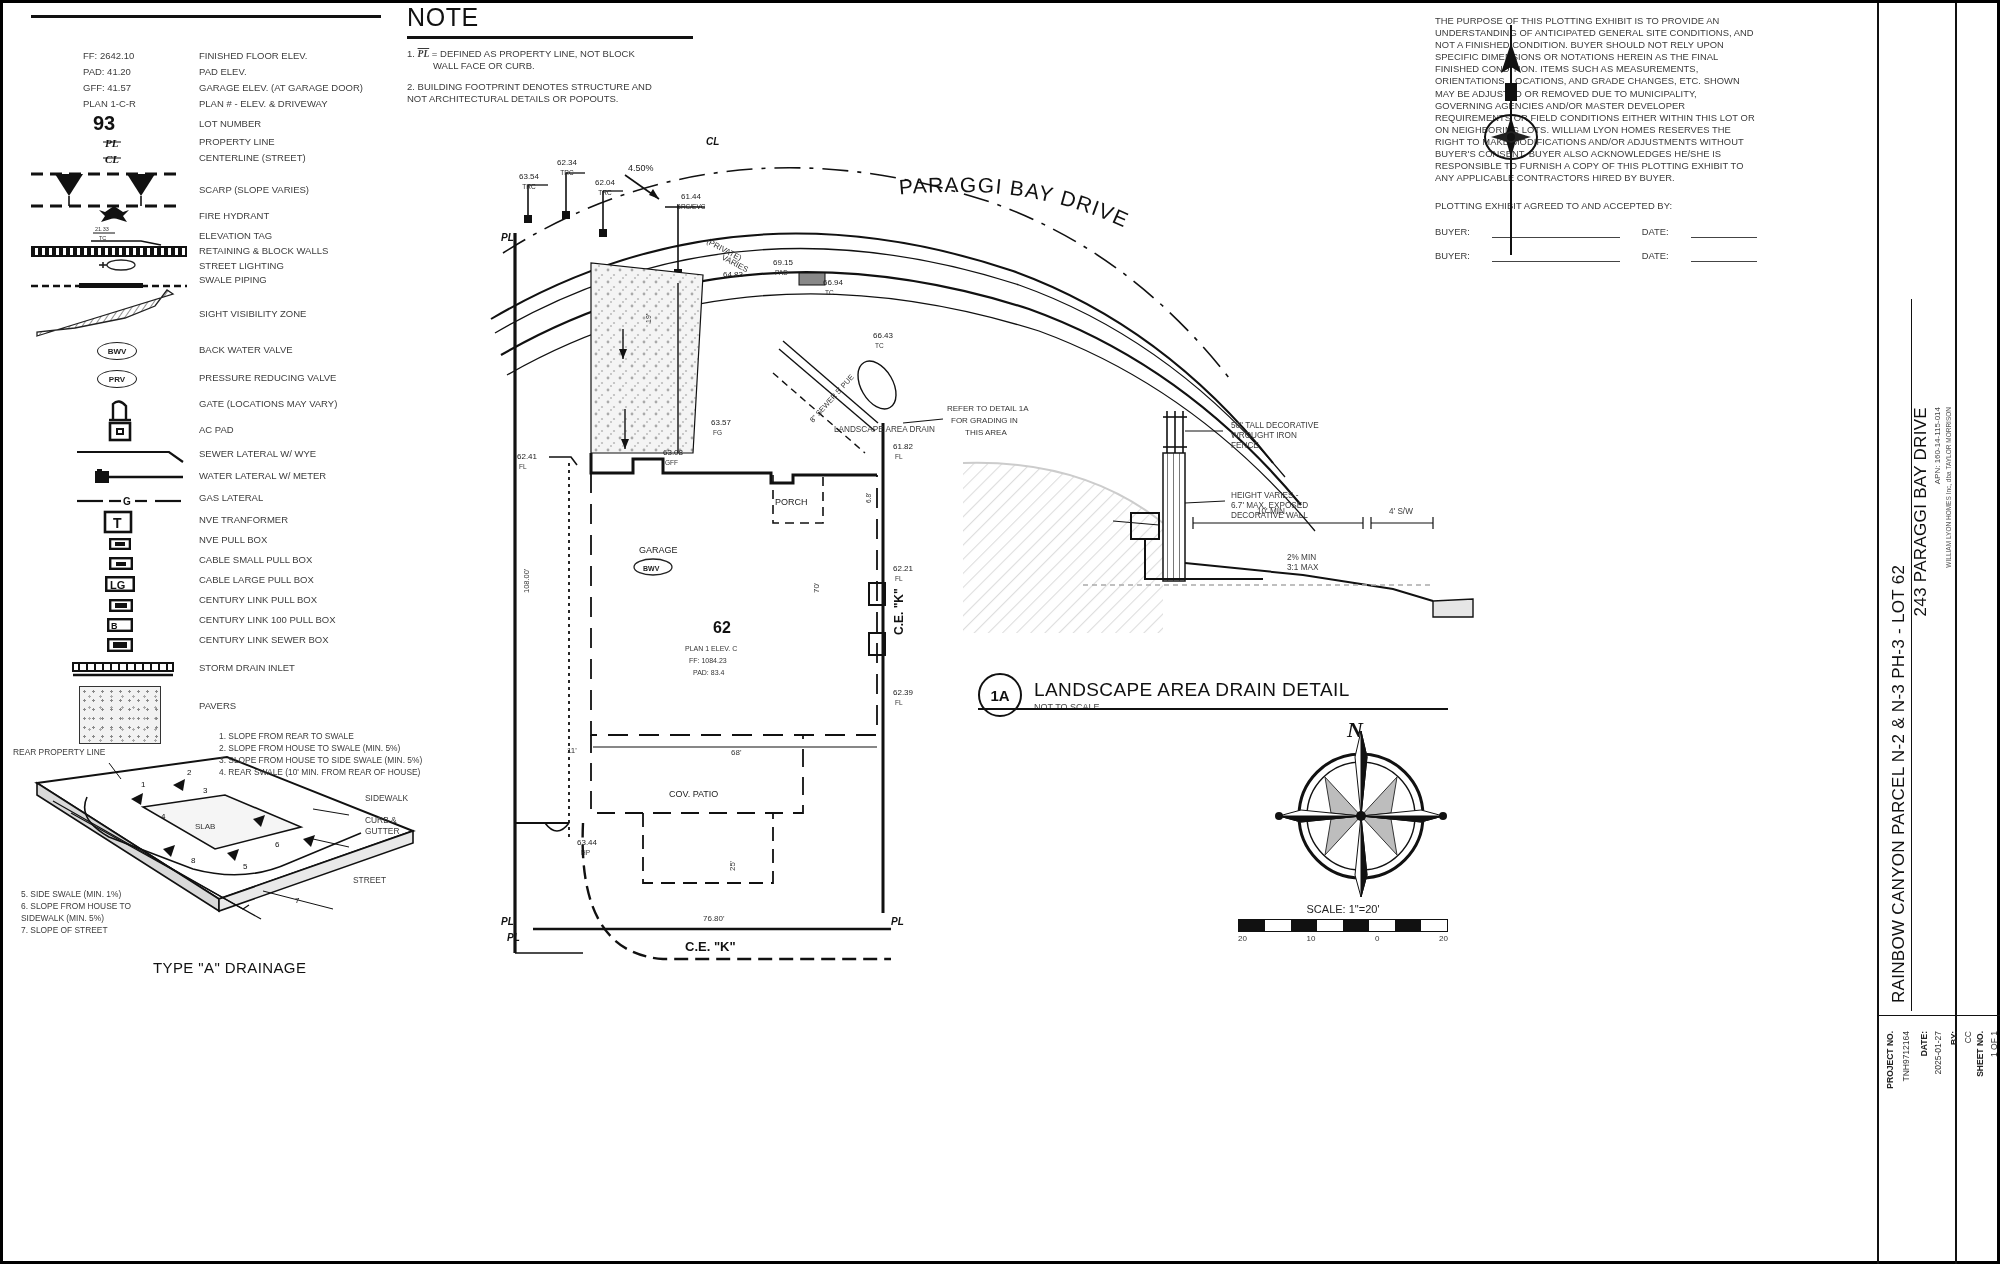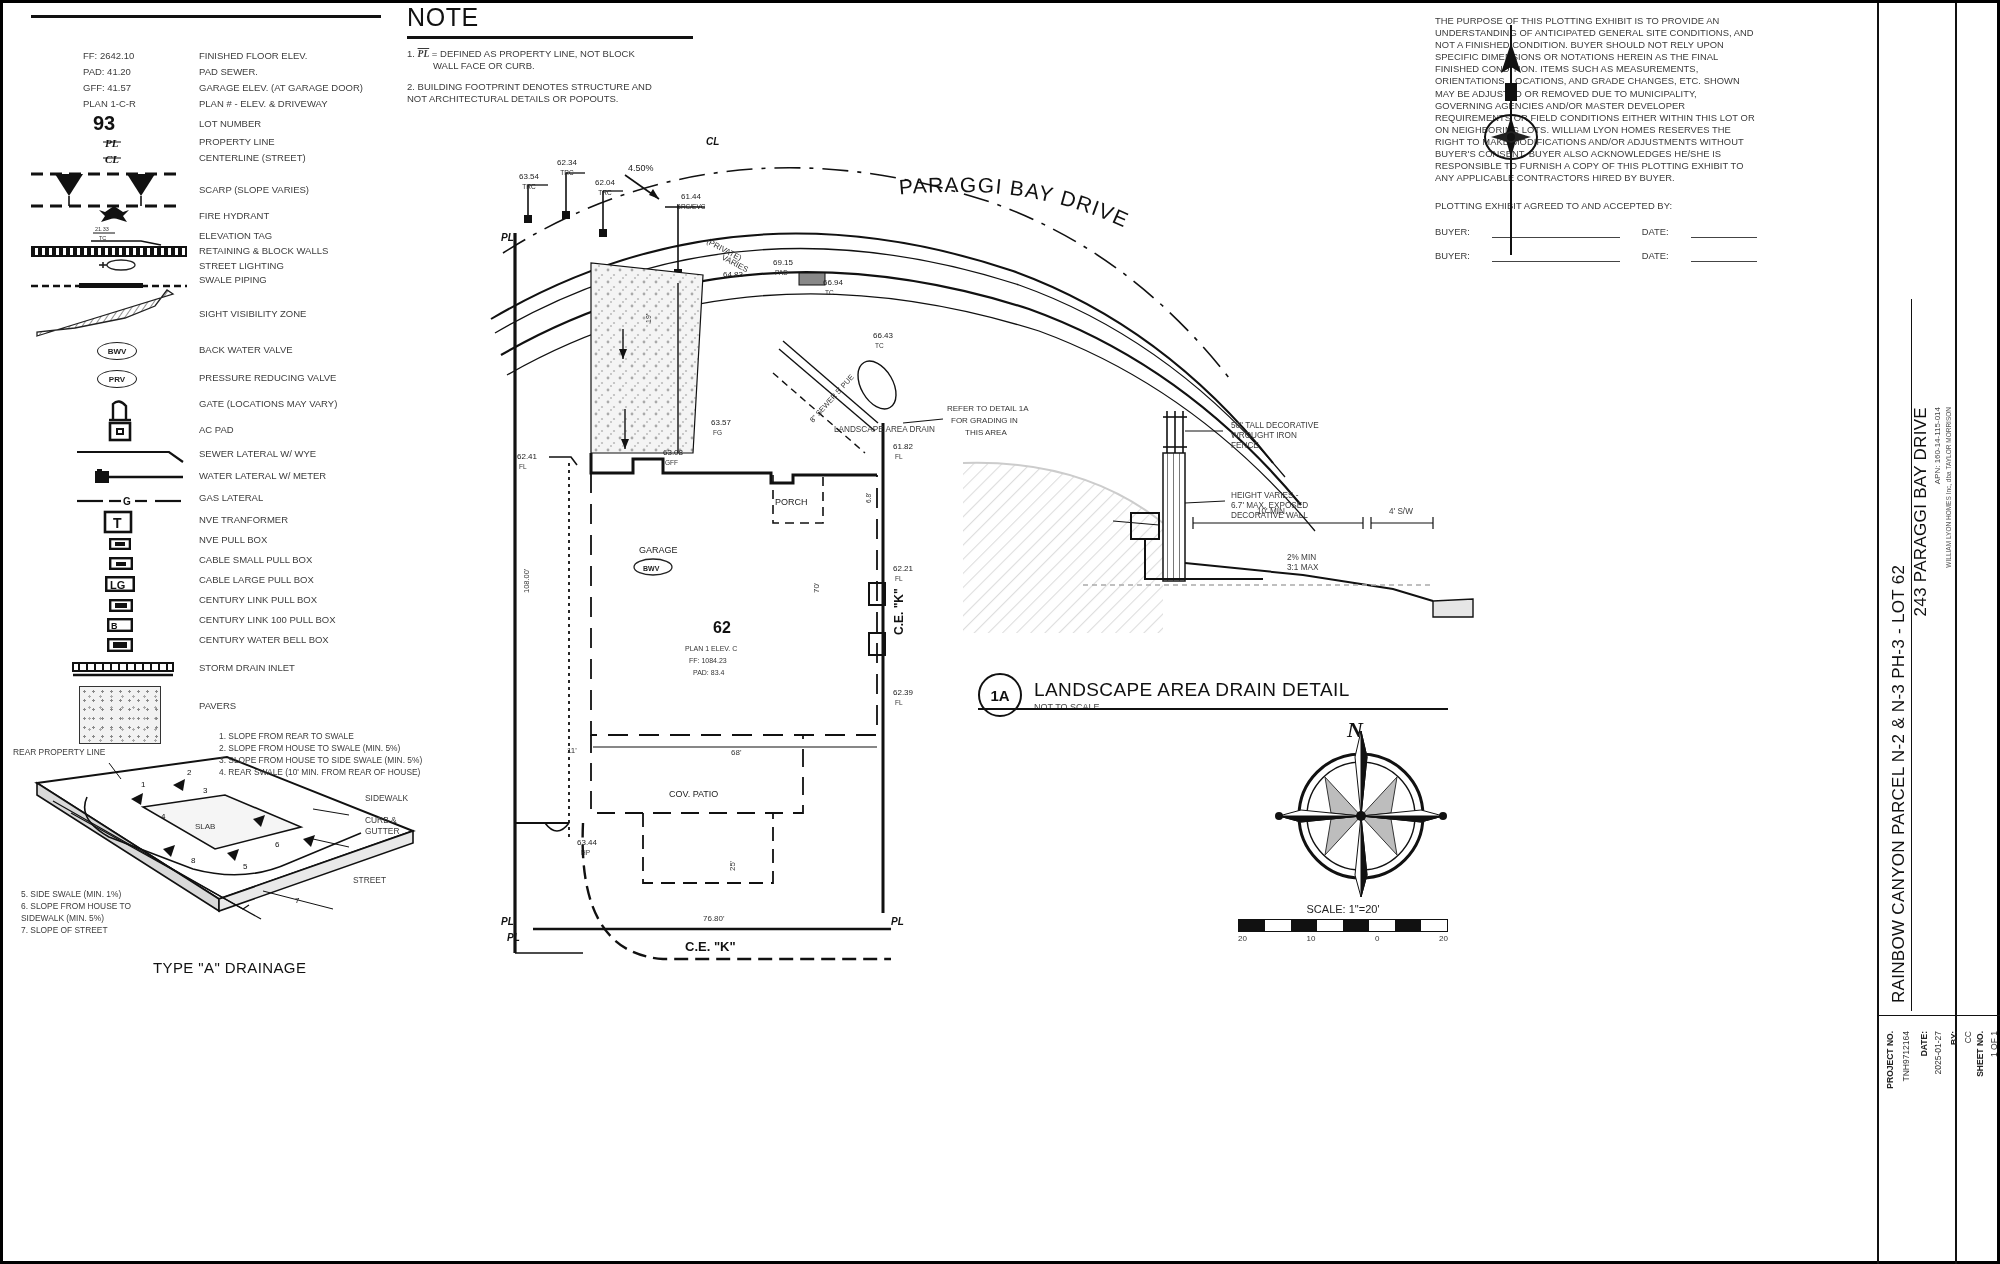--- a/index.html
+++ b/index.html
@@ -82,21 +82,21 @@
 
   <div class="abs" id="legend">
     <div class="rule"></div>
 
     <div class="leg-rows">
 
       <div class="leg-val" style="top:26px">FF: 2642.10</div>
       <div class="leg-lab" style="top:26px">FINISHED FLOOR ELEV.</div>
 
       <div class="leg-val" style="top:42px">PAD: 41.20</div>
-      <div class="leg-lab" style="top:42px">PAD SEWER.</div>
+      <div class="leg-lab" style="top:42px">PAD ELEV.</div>
 
       <div class="leg-val" style="top:58px">GFF: 41.57</div>
       <div class="leg-lab" style="top:58px">GARAGE ELEV. (AT GARAGE DOOR)</div>
 
       <div class="leg-val" style="top:74px">PLAN 1-C-R</div>
       <div class="leg-lab" style="top:74px">PLAN # - ELEV. &amp; DRIVEWAY</div>
 
       <div class="leg-sym lotnum" style="left:62px;top:88px">93</div>
       <div class="leg-lab" style="top:94px">LOT NUMBER</div>
 
@@ -274,21 +274,21 @@
           </svg>
       </div>
       <div class="leg-lab" style="top:590px">CENTURY LINK 100 PULL BOX</div>
 
       <div class="leg-sym" style="left:76px;top:614px">
         <svg width="26" height="14" viewBox="0 0 26 14">
             <rect x="1" y="1" width="24" height="12" fill="none" stroke="#111" stroke-width="2.8"></rect>
             <rect x="6" y="4" width="14" height="6" fill="#111"></rect>
           </svg>
       </div>
-      <div class="leg-lab" style="top:610px">CENTURY WATER BELL BOX</div>
+      <div class="leg-lab" style="top:610px">CENTURY LINK SEWER BOX</div>
 
       <div class="leg-sym" style="left:40px;top:636px">
         <svg width="104" height="22" viewBox="0 0 104 22">
           <rect x="2" y="3" width="100" height="8" fill="none" stroke="#111" stroke-width="2"></rect>
           <g stroke="#111" stroke-width="2">
             <line x1="8" y1="3" x2="8" y2="11"></line>
               <line x1="16" y1="3" x2="16" y2="11"></line>
             <line x1="24" y1="3" x2="24" y2="11"></line>
               <line x1="32" y1="3" x2="32" y2="11"></line>
             <line x1="40" y1="3" x2="40" y2="11"></line>

